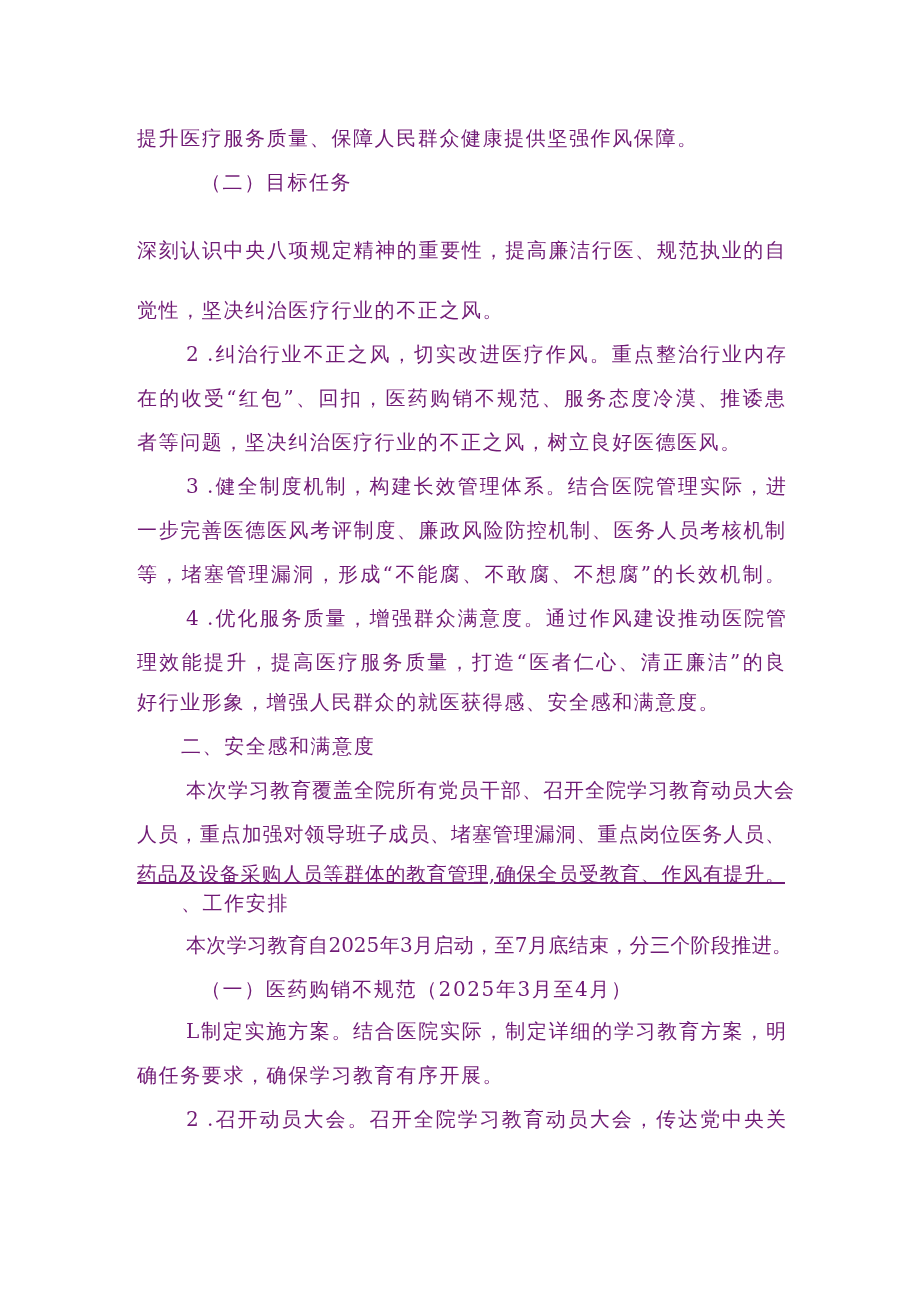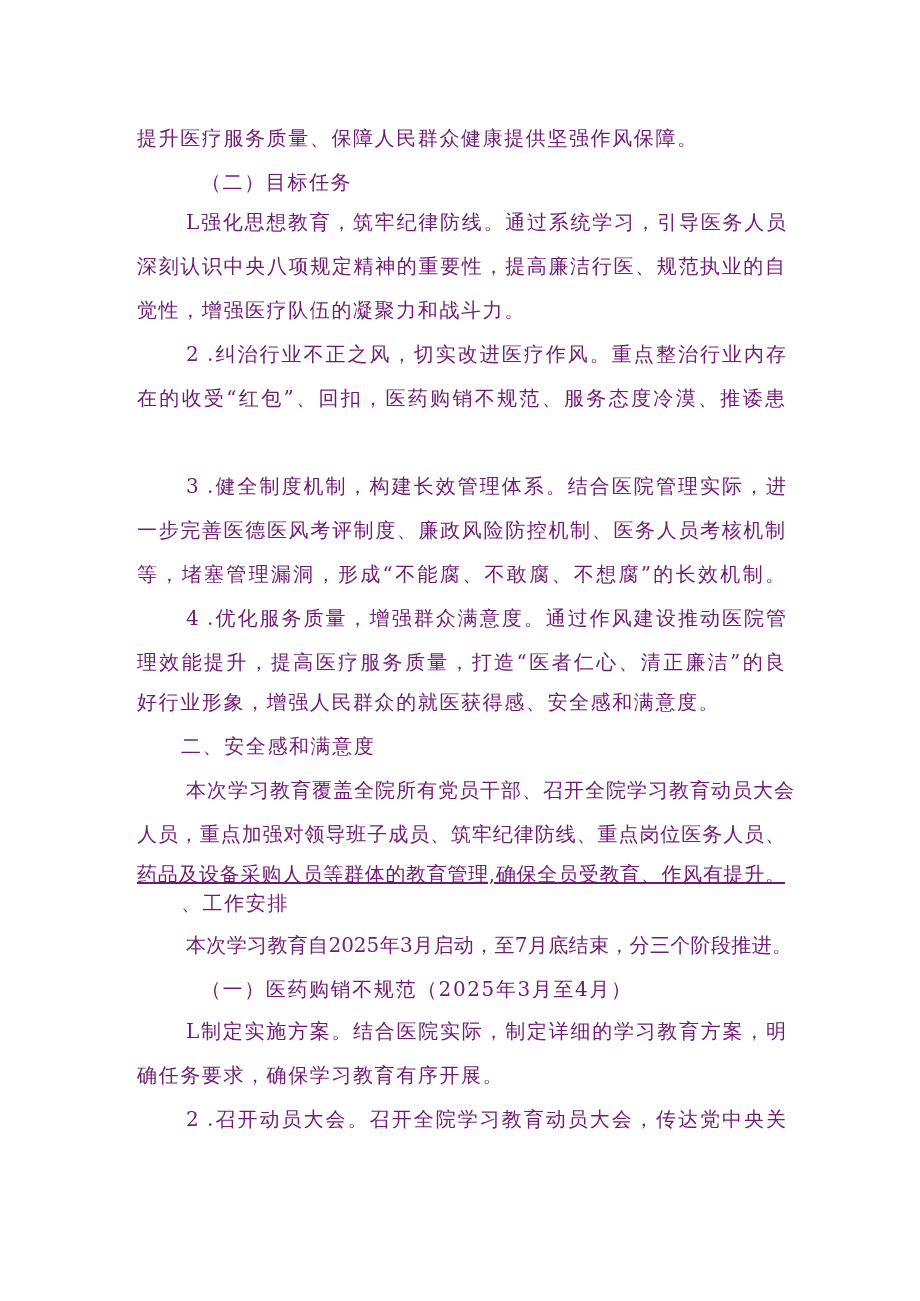--- a/index.html
+++ b/index.html
@@ -20,34 +20,34 @@
     .indent2 { left: 201px; }
     .indent3 { left: 186px; }
     .justify { text-align-last: justify; text-align: justify; width: 648px; letter-spacing: 0; }
   </style>
 </head>
 <body>
 
 <div class="page">
   <div class="line" style="top:125px;">提升医疗服务质量、保障人民群众健康提供坚强作风保障。</div>
   <div class="line indent2" style="top:169px;">（二）目标任务</div>
-  <div class="line indent3 justify" style="top:209px; width:600px;">L强化思想教育，筑牢纪律防线。通过系统学习，引导医务人员</div>
-  <div class="line justify" style="top:253px;">深刻认识中央八项规定精神的重要性，提高廉洁行医、规范执业的自</div>
-  <div class="line" style="top:297px;">觉性，增强医疗队伍的凝聚力和战斗力。</div>
+  <div class="line justify" style="top:237px;">深刻认识中央八项规定精神的重要性，提高廉洁行医、规范执业的自</div>
+  <div class="line" style="top:297px;">觉性，坚决纠治医疗行业的不正之风。</div>
   <div class="line indent3 justify" style="top:341px; width:600px;">2 .纠治行业不正之风，切实改进医疗作风。重点整治行业内存</div>
   <div class="line justify" style="top:385px;">在的收受“红包”、回扣，医药购销不规范、服务态度冷漠、推诿患</div>
+  <div class="line" style="top:429px;">者等问题，坚决纠治医疗行业的不正之风，树立良好医德医风。</div>
   <div class="line indent3 justify" style="top:473px; width:600px;">3 .健全制度机制，构建长效管理体系。结合医院管理实际，进</div>
   <div class="line justify" style="top:517px;">一步完善医德医风考评制度、廉政风险防控机制、医务人员考核机制</div>
   <div class="line justify" style="top:561px;">等，堵塞管理漏洞，形成“不能腐、不敢腐、不想腐”的长效机制。</div>
   <div class="line indent3 justify" style="top:605px; width:600px;">4 .优化服务质量，增强群众满意度。通过作风建设推动医院管</div>
   <div class="line justify" style="top:649px;">理效能提升，提高医疗服务质量，打造“医者仁心、清正廉洁”的良</div>
   <div class="line" style="top:689px;">好行业形象，增强人民群众的就医获得感、安全感和满意度。</div>
   <div class="line indent1" style="top:733px;">二、安全感和满意度</div>
   <div class="line indent3 justify" style="top:777px; width:608px;">本次学习教育覆盖全院所有党员干部、召开全院学习教育动员大会</div>
-  <div class="line justify" style="top:821px;">人员，重点加强对领导班子成员、筑牢纪律防线、重点岗位医务人员、</div>
+  <div class="line justify" style="top:821px;">人员，重点加强对领导班子成员、堵塞管理漏洞、重点岗位医务人员、</div>
   <div class="line justify" style="top:861px;text-decoration:underline;">药品及设备采购人员等群体的教育管理,确保全员受教育、作风有提升。</div>
   <div class="line indent1" style="top:890px;">、工作安排</div>
   <div class="line indent3 justify" style="top:932px; width:606px;">本次学习教育自2025年3月启动，至7月底结束，分三个阶段推进。</div>
   <div class="line indent2" style="top:976px;">（一）医药购销不规范（2025年3月至4月）</div>
   <div class="line indent3 justify" style="top:1018px; width:600px;">L制定实施方案。结合医院实际，制定详细的学习教育方案，明</div>
   <div class="line" style="top:1062px;">确任务要求，确保学习教育有序开展。</div>
   <div class="line indent3 justify" style="top:1106px; width:600px;">2 .召开动员大会。召开全院学习教育动员大会，传达党中央关</div>
 </div>
 
 </body></html>

